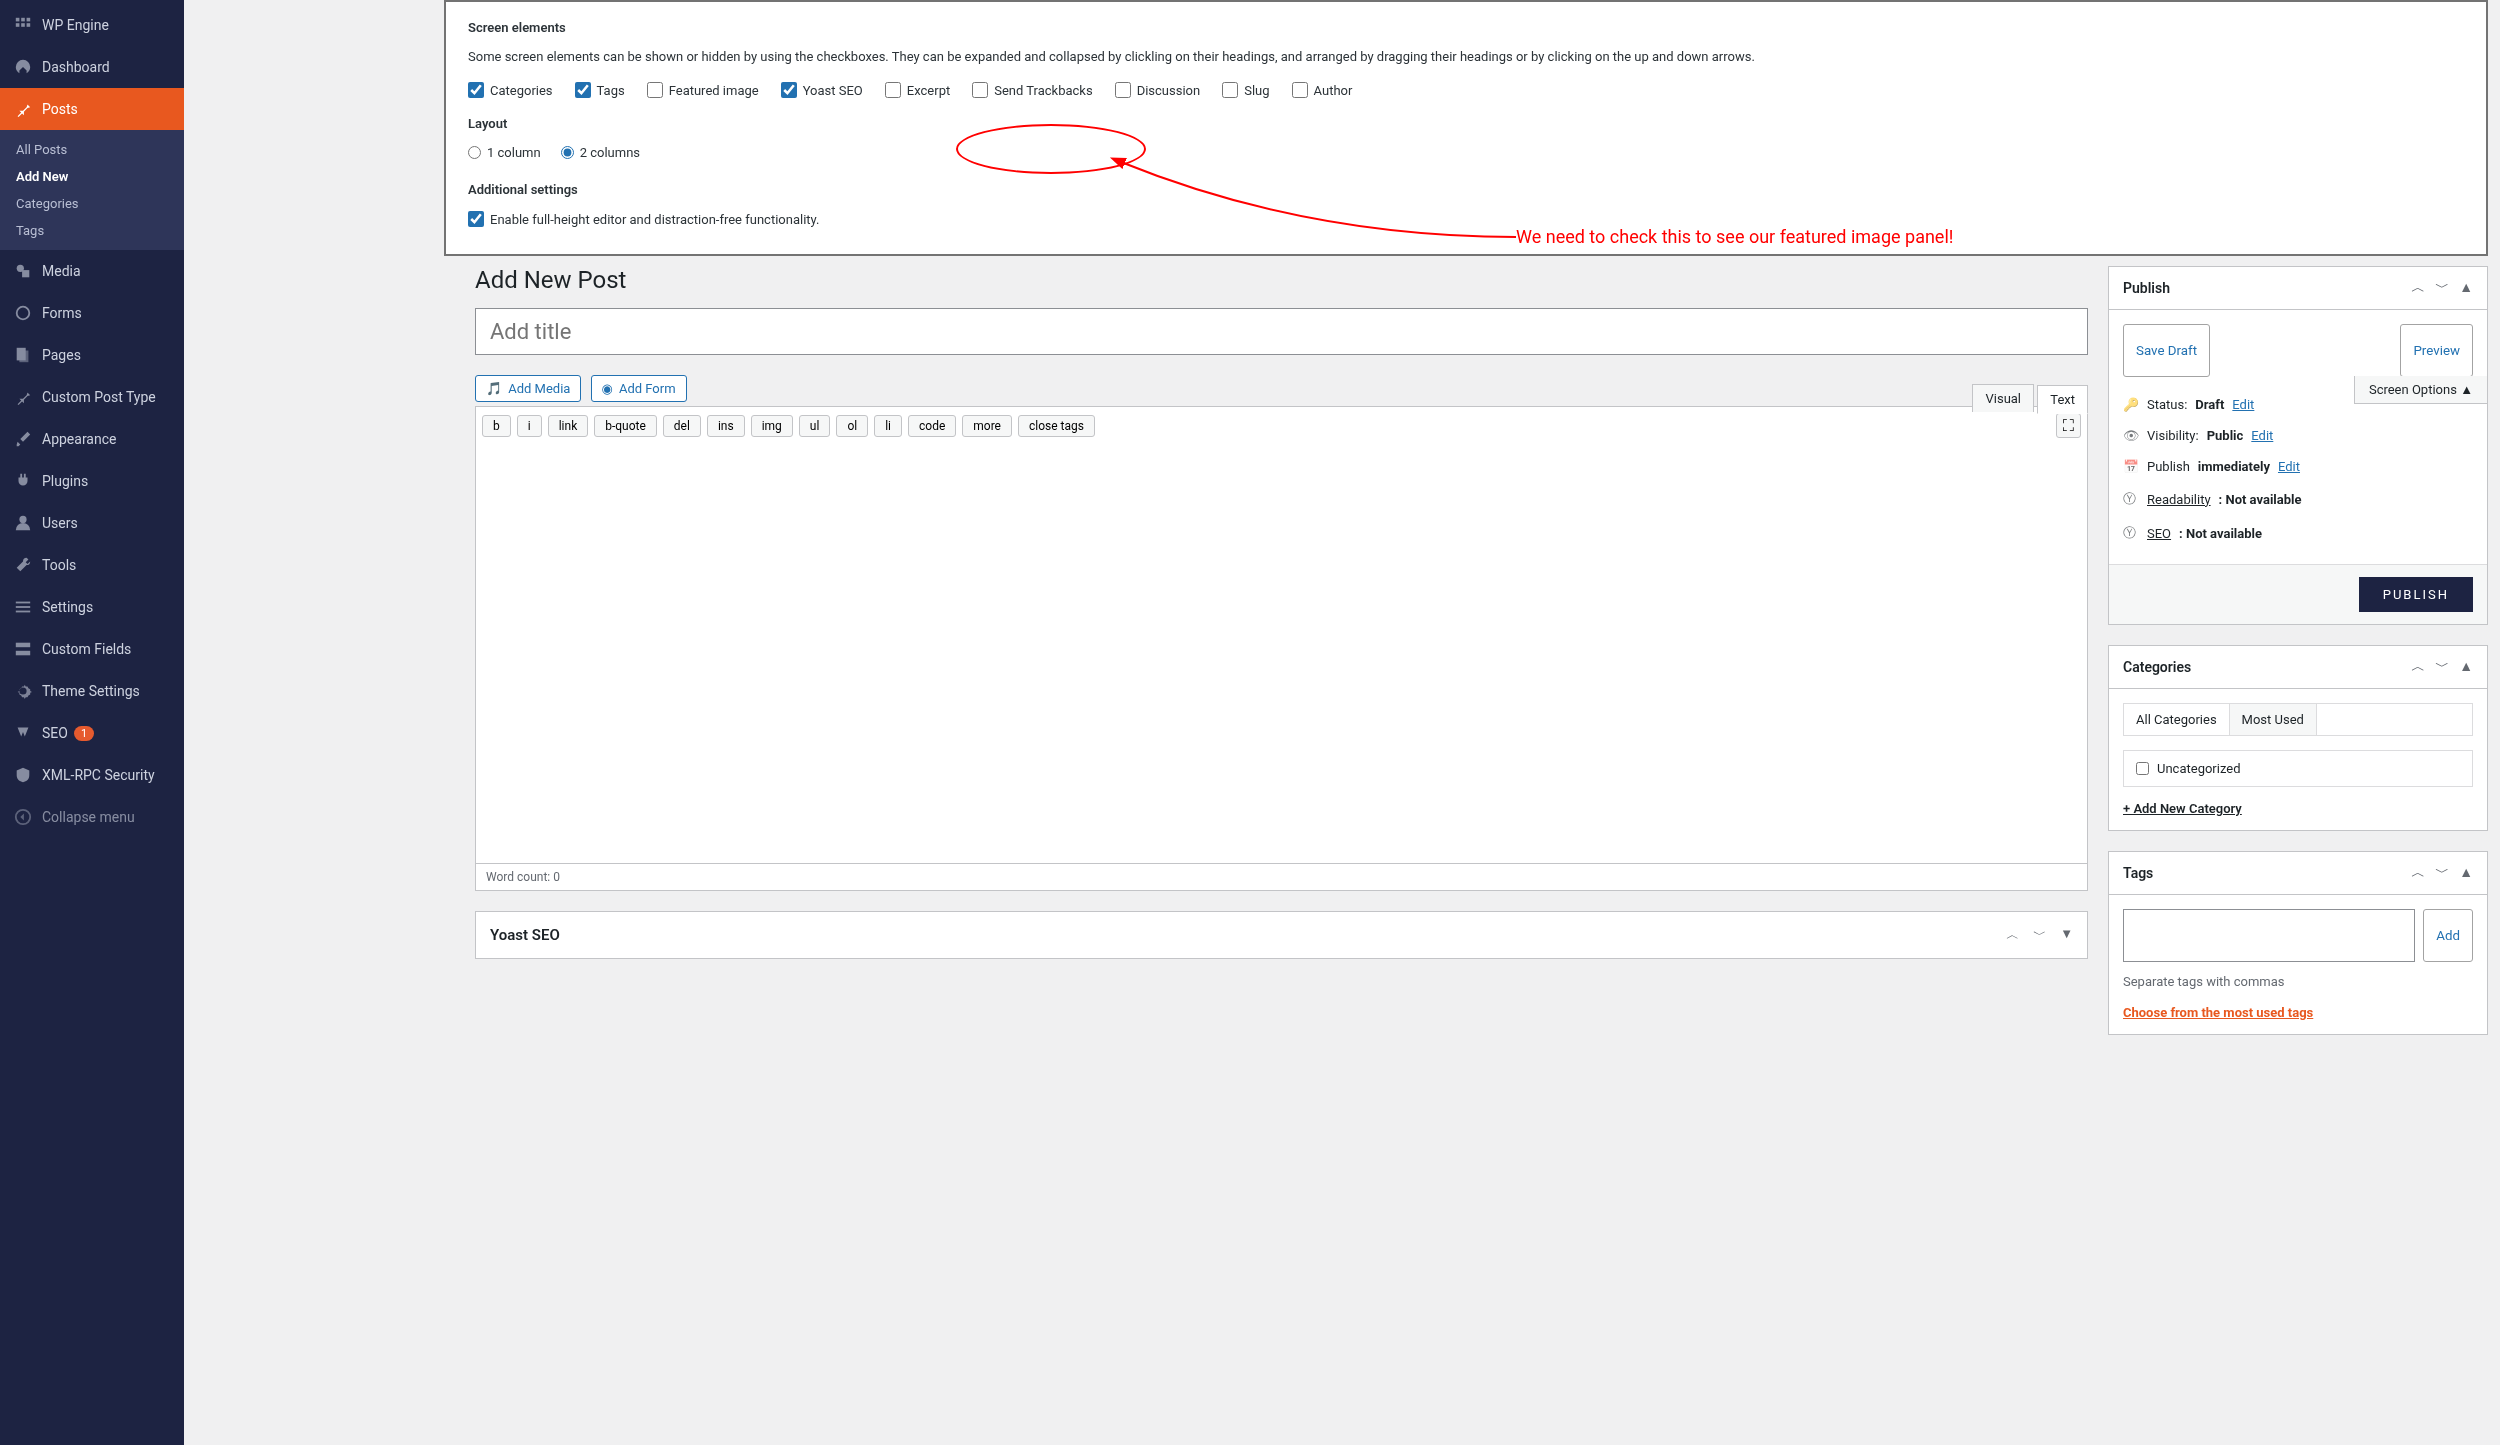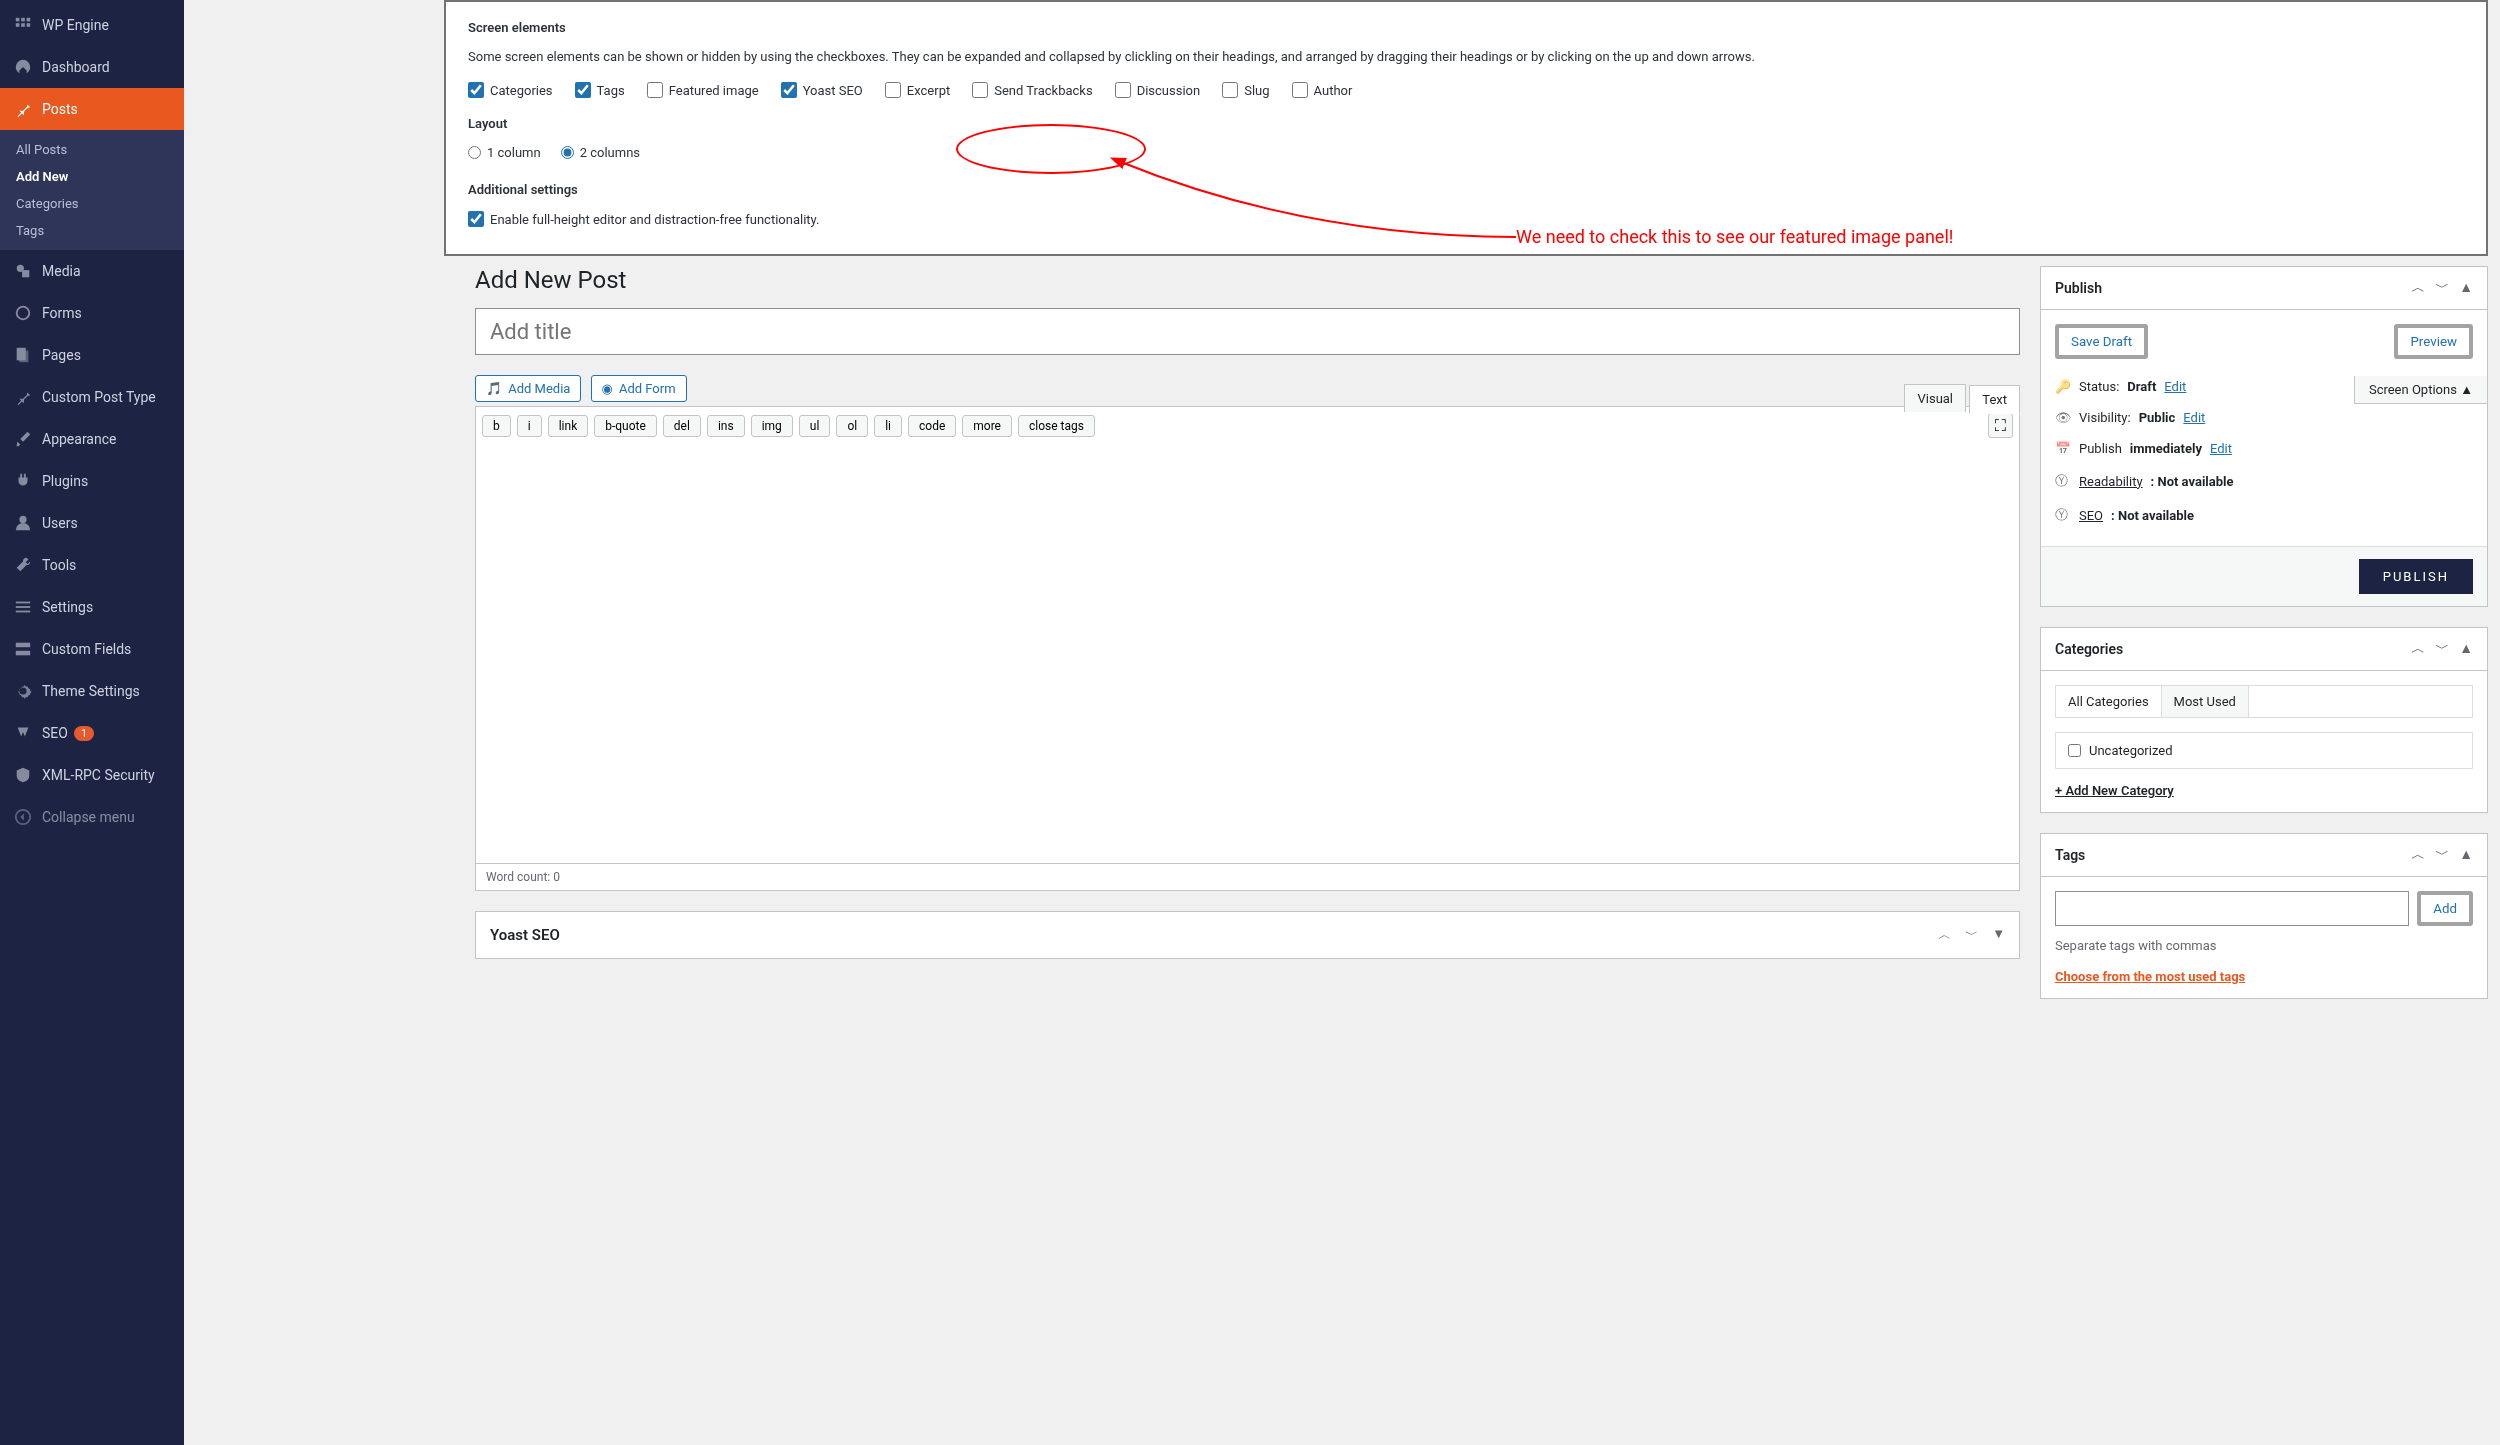--- a/index.html
+++ b/index.html
@@ -29,21 +29,21 @@
 .radio-row { margin-bottom:20px; }
 .radio-row label { margin-right:20px; display:inline-flex; align-items:center; gap:6px; }
 .radio-row input { accent-color:#2271b1; }
 .annot-ellipse { position:absolute; border:2px solid red; border-radius:50%; pointer-events:none; }
 .annot-text { position:absolute; color:red; font-size:18px; }
 .annot-arrow { position:absolute; pointer-events:none; }
 
 .content-row { display:flex; gap:20px; padding:0 12px 20px 260px; }
 .page-title { font-size:24px; font-weight:400; margin-bottom:14px; }
 .col-main { flex:1; min-width:0;padding-left:31px; }
-.col-side { width:448px; flex-shrink:0; }
+.col-side { width:380px; flex-shrink:0; }
 
 .so-tab { position:absolute; right:12px; top:376px; background:#f6f7f7; border:1px solid #c3c4c7; border-top:none; padding:6px 14px; font-size:13px; cursor:pointer; z-index:10; }
 
 .title-input { width:100%; border:1px solid #8c8f94; background:#fff; font-size:22px; padding:10px 14px; margin-bottom:20px; }
 
 .media-btns { margin-bottom:4px; }
 .btn { border:1px solid #2271b1; background:#fff; color:#2271b1; padding:5px 10px; font-size:13px; border-radius:3px; cursor:pointer; display:inline-flex; align-items:center; gap:6px; }
 .btn + .btn { margin-left:6px; }
 
 .ed-tabs { float:right; }
@@ -58,21 +58,21 @@
 .word-count { background:#fff; border:1px solid #c3c4c7; border-top:none; padding:6px 10px; font-size:12px; color:#646970; }
 
 .metabox { background:#fff; border:1px solid #c3c4c7; margin-bottom:20px; }
 .metabox-h { display:flex; align-items:center; padding:12px 14px; border-bottom:1px solid #c3c4c7; }
 .metabox-h .t { font-weight:600; font-size:14px; flex:1; }
 .metabox-h .ctrls { display:flex; gap:10px; color:#646970; font-size:14px; }
 .metabox-body { padding:14px; }
 .pub-row { padding:8px 0; font-size:13px; display:flex; align-items:center; gap:8px; }
 .pub-row .lk { text-decoration:underline; color:#2271b1; cursor:pointer; }
 .pub-actions { display:flex; justify-content:space-between; margin-bottom:12px; }
-.btn-outline { border:4px solid #a3a3a3; background:#fff; color:#2271b1; padding:6px 12px; border-radius:3px; cursor:pointer; }
+.btn-outline { border:1px solid #a3a3a3; background:#fff; color:#2271b1; padding:18px 12px; border-radius:3px; cursor:pointer; }
 .metabox-footer { background:#f6f7f7; border-top:1px solid #dcdcde; padding:12px 14px; text-align:right; }
 .btn-primary { background:#1d2342; color:#fff; border:none; padding:10px 24px; letter-spacing:2px; font-size:13px; cursor:pointer; }
 
 .cat-tabs { display:flex; border:1px solid #dcdcde; margin-bottom:14px; }
 .cat-tab { padding:8px 12px; font-size:13px; cursor:pointer; background:#f6f7f7; border-right:1px solid #dcdcde; }
 .cat-tab.active { background:#fff; }
 .cat-list { border:1px solid #dcdcde; padding:10px 12px; margin-bottom:14px; }
 .cat-list label { display:flex; align-items:center; gap:8px; }
 .add-cat { font-weight:600; text-decoration:underline; cursor:pointer; font-size:13px; }
 

